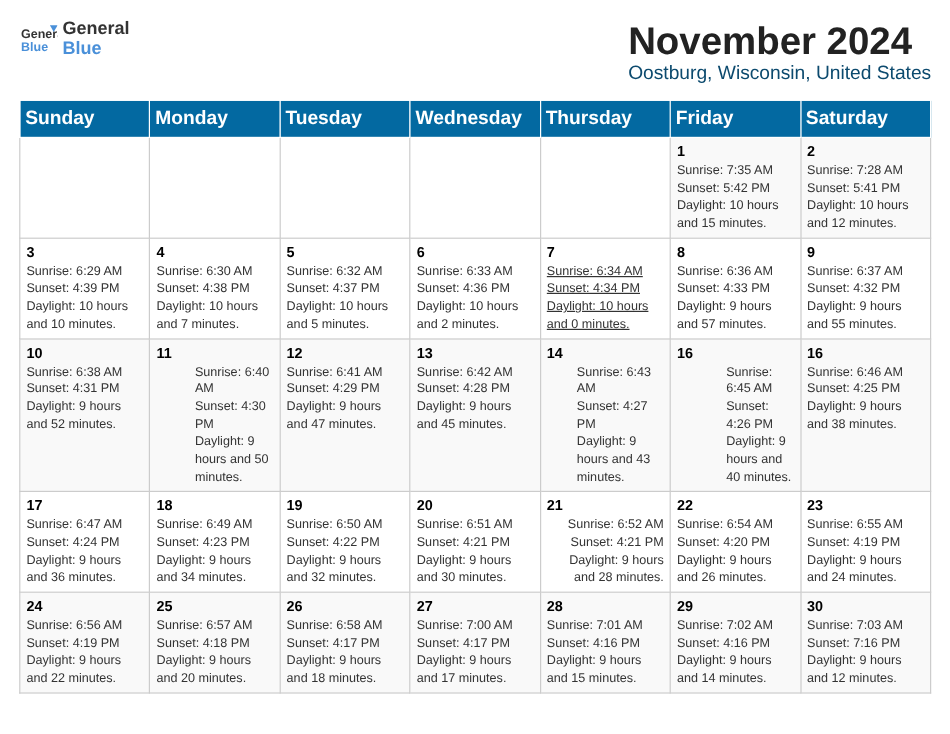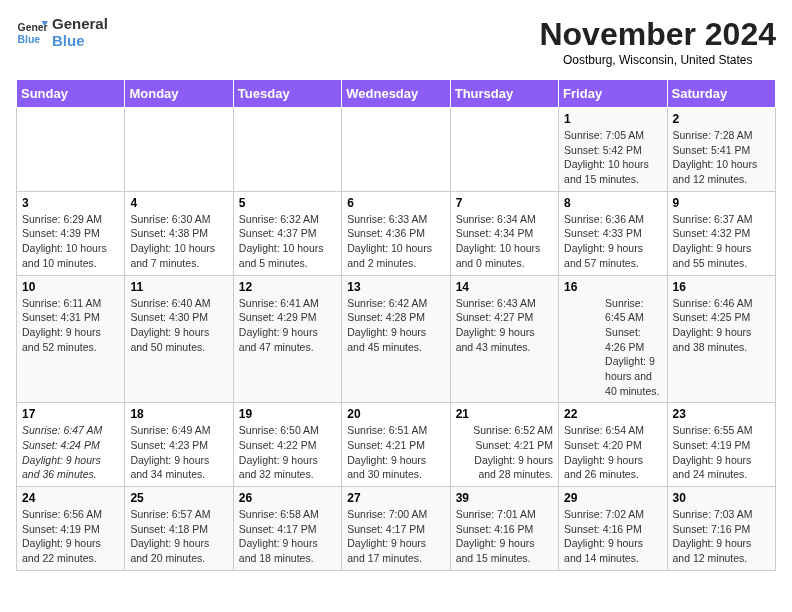--- a/index.html
+++ b/index.html
@@ -19,42 +19,42 @@
     .logo {
       display: flex;
       align-items: center;
       gap: 4px;
     }
     .logo-icon {
       width: 32px;
       height: 32px;
     }
     .title-section {
-      text-align: center;
+      text-align: left;
     }
     .main-title {
       font-size: 32px;
       font-weight: bold;
       color: #222;
     }
     .subtitle {
-      font-size: 12px;
-      color: #000000;
+      font-size: 16px;
+      color: #0c4a6e;
     }
     table {
       width: 100%;
       border-collapse: collapse;
       font-size: 11px;
     }
     thead tr th {
-      background-color: #8b5cf6;
+      background-color: #0369a1;
       color: #fff;
       padding: 6px 4px;
       text-align: left;
-      font-size: 13px;
+      font-size: 16px;
       font-weight: bold;
       border: 1px solid #fff;
     }
     tbody tr td {
       border: 1px solid #ccc;
       padding: 4px 5px;
       vertical-align: top;
       width: 14.28%;
       min-height: 80px;
       background: #fff;
@@ -111,21 +111,21 @@
   </thead>
   <tbody id="calendar-body">
   <tr>
         <td class="empty-cell"></td>
         <td class="empty-cell"></td>
         <td class="empty-cell"></td>
         <td class="empty-cell"></td>
         <td class="empty-cell"></td>
         <td>
           <div class="day-num">1</div>
-          <div class="day-info" style="white-space: pre-line;">Sunrise: 7:05 AM
+          <div class="day-info" style="white-space: pre-line;">Sunrise: 7:35 AM
 Sunset: 5:42 PM
 Daylight: 10 hours and 15 minutes.</div>
         </td>
         <td>
           <div class="day-num">2</div>
           <div class="day-info" style="white-space: pre-line;">Sunrise: 7:28 AM
 Sunset: 5:41 PM
 Daylight: 10 hours and 12 minutes.</div>
         </td>
       </tr>
@@ -149,85 +149,85 @@
 Daylight: 10 hours and 5 minutes.</div>
         </td>
         <td>
           <div class="day-num">6</div>
           <div class="day-info" style="white-space: pre-line;">Sunrise: 6:33 AM
 Sunset: 4:36 PM
 Daylight: 10 hours and 2 minutes.</div>
         </td>
         <td>
           <div class="day-num">7</div>
-          <div class="day-info" style="white-space: pre-line;">Sunrise: 6:34 AM
+          <div class="day-info" style="white-space: pre-line; text-decoration: underline;">Sunrise: 6:34 AM
 Sunset: 4:34 PM
 Daylight: 10 hours and 0 minutes.</div>
         </td>
         <td>
           <div class="day-num">8</div>
           <div class="day-info" style="white-space: pre-line;">Sunrise: 6:36 AM
 Sunset: 4:33 PM
 Daylight: 9 hours and 57 minutes.</div>
         </td>
         <td>
           <div class="day-num">9</div>
           <div class="day-info" style="white-space: pre-line;">Sunrise: 6:37 AM
 Sunset: 4:32 PM
 Daylight: 9 hours and 55 minutes.</div>
         </td>
       </tr>
       <tr>
         <td>
           <div class="day-num">10</div>
-          <div class="day-info" style="white-space: pre-line;">Sunrise: 6:11 AM
+          <div class="day-info" style="white-space: pre-line;">Sunrise: 6:38 AM
 Sunset: 4:31 PM
 Daylight: 9 hours and 52 minutes.</div>
         </td>
         <td>
           <div class="day-num">11</div>
-          <div class="day-info" style="white-space: pre-line;">Sunrise: 6:40 AM
+          <div class="day-info" style="white-space: pre-line; margin-left: 32px;">Sunrise: 6:40 AM
 Sunset: 4:30 PM
 Daylight: 9 hours and 50 minutes.</div>
         </td>
         <td>
           <div class="day-num">12</div>
           <div class="day-info" style="white-space: pre-line;">Sunrise: 6:41 AM
 Sunset: 4:29 PM
 Daylight: 9 hours and 47 minutes.</div>
         </td>
         <td>
           <div class="day-num">13</div>
           <div class="day-info" style="white-space: pre-line;">Sunrise: 6:42 AM
 Sunset: 4:28 PM
 Daylight: 9 hours and 45 minutes.</div>
         </td>
         <td>
           <div class="day-num">14</div>
-          <div class="day-info" style="white-space: pre-line;">Sunrise: 6:43 AM
+          <div class="day-info" style="white-space: pre-line; margin-left: 25px;">Sunrise: 6:43 AM
 Sunset: 4:27 PM
 Daylight: 9 hours and 43 minutes.</div>
         </td>
         <td>
           <div class="day-num">16</div>
           <div class="day-info" style="white-space: pre-line; margin-left: 41px;">Sunrise: 6:45 AM
 Sunset: 4:26 PM
 Daylight: 9 hours and 40 minutes.</div>
         </td>
         <td>
           <div class="day-num">16</div>
           <div class="day-info" style="white-space: pre-line;">Sunrise: 6:46 AM
 Sunset: 4:25 PM
 Daylight: 9 hours and 38 minutes.</div>
         </td>
       </tr>
       <tr>
         <td>
           <div class="day-num">17</div>
-          <div class="day-info" style="white-space: pre-line; font-style: italic;">Sunrise: 6:47 AM
+          <div class="day-info" style="white-space: pre-line;">Sunrise: 6:47 AM
 Sunset: 4:24 PM
 Daylight: 9 hours and 36 minutes.</div>
         </td>
         <td>
           <div class="day-num">18</div>
           <div class="day-info" style="white-space: pre-line;">Sunrise: 6:49 AM
 Sunset: 4:23 PM
 Daylight: 9 hours and 34 minutes.</div>
         </td>
         <td>
@@ -280,21 +280,21 @@
 Sunset: 4:17 PM
 Daylight: 9 hours and 18 minutes.</div>
         </td>
         <td>
           <div class="day-num">27</div>
           <div class="day-info" style="white-space: pre-line;">Sunrise: 7:00 AM
 Sunset: 4:17 PM
 Daylight: 9 hours and 17 minutes.</div>
         </td>
         <td>
-          <div class="day-num">39</div>
+          <div class="day-num">28</div>
           <div class="day-info" style="white-space: pre-line;">Sunrise: 7:01 AM
 Sunset: 4:16 PM
 Daylight: 9 hours and 15 minutes.</div>
         </td>
         <td>
           <div class="day-num">29</div>
           <div class="day-info" style="white-space: pre-line;">Sunrise: 7:02 AM
 Sunset: 4:16 PM
 Daylight: 9 hours and 14 minutes.</div>
         </td>

